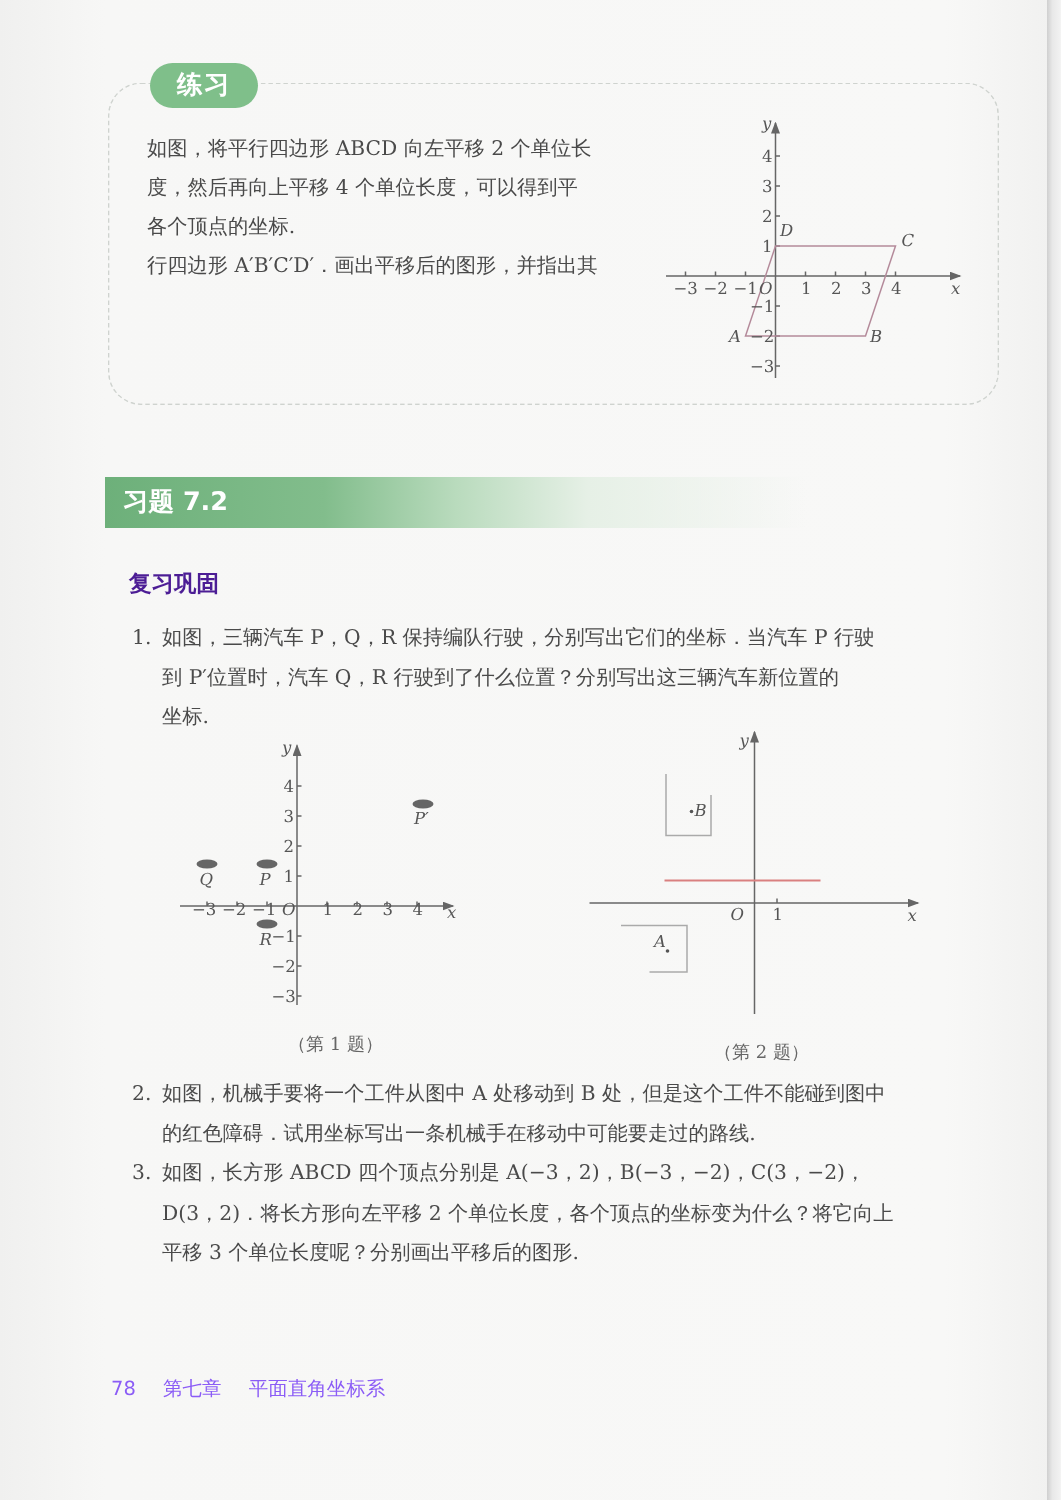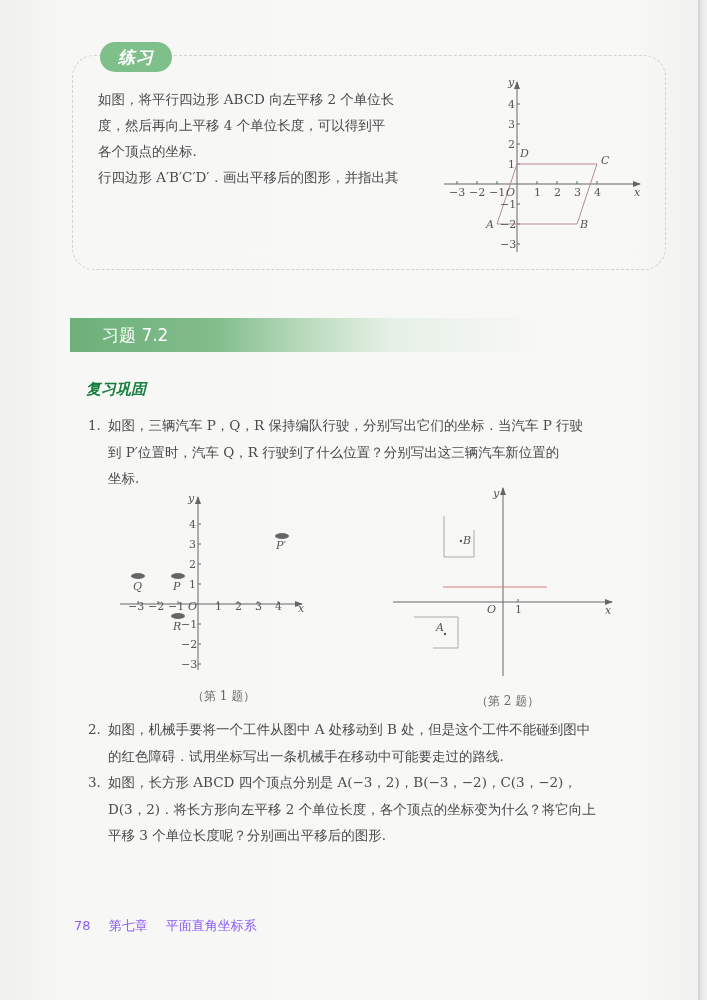--- a/index.html
+++ b/index.html
@@ -20,41 +20,41 @@
     }
     
     .practice-box {
       position: absolute; left: 72px; top: 55px; width: 592px; height: 213px;
       border: 1.5px dashed #cfd3cf; border-radius: 22px;
     }
     .practice-badge {
       position: absolute; left: 100px; top: 42px; width: 72px; height: 30px;
       background: #7fbf8a; border-radius: 16px;
       color: #fff; font-family: "DejaVu Sans", sans-serif; font-weight: bold;
-      font-size: 17px; line-height: 30px; text-align: center; letter-spacing: 1px; font-style: italic;
+      font-size: 17px; line-height: 30px; text-align: center; letter-spacing: 1px;
     }
     .practice-text {
       position: absolute; left: 98px; top: 86px; width: 340px;
       font-size: 13.5px; line-height: 26px; color: #4a4a4a; text-indent: 0;
     }
     .practice-text p { margin: 0; text-indent: 0; }
     .graph { position: absolute; }
     .graph svg text { font-family: "DejaVu Serif", serif; fill: #555; }
     
     .banner {
       position: absolute; left: 70px; top: 318px; width: 585px; height: 34px;
       background: linear-gradient(90deg, #6db07a 0%, #82bd8c 25%, #b9dbbd 40%, #e6f0e6 55%, rgba(248,248,247,0) 80%);
     }
     .banner-title {
       position: absolute; left: 82px; top: 320px; height: 30px; line-height: 30px;
-      color: #fff; font-family: "DejaVu Sans", sans-serif; font-weight: normal; font-size: 17px; margin-left: 20px;
+      color: #fff; font-family: "DejaVu Sans", sans-serif; font-weight: bold; font-size: 17px;
     }
     .section-heading {
       position: absolute; left: 86px; top: 380px;
-      font-family: "DejaVu Sans", sans-serif; font-weight: bold; font-size: 15px; color: #15803d; font-style: italic;
+      font-family: "DejaVu Sans", sans-serif; font-weight: bold; font-size: 15px; color: #4c1d95;
     }
     .q {
       position: absolute; left: 88px; width: 560px;
       font-size: 13.5px; line-height: 26.5px; color: #4a4a4a;
     }
     .q .num { position: absolute; left: 0; top: 0; }
     .q .body { margin-left: 20px; }
     .caption { position: absolute; font-size: 12px; color: #666; }
     .footer {
       position: absolute; left: 74px; top: 917px; font-size: 13px; color: #8b5cf6;

